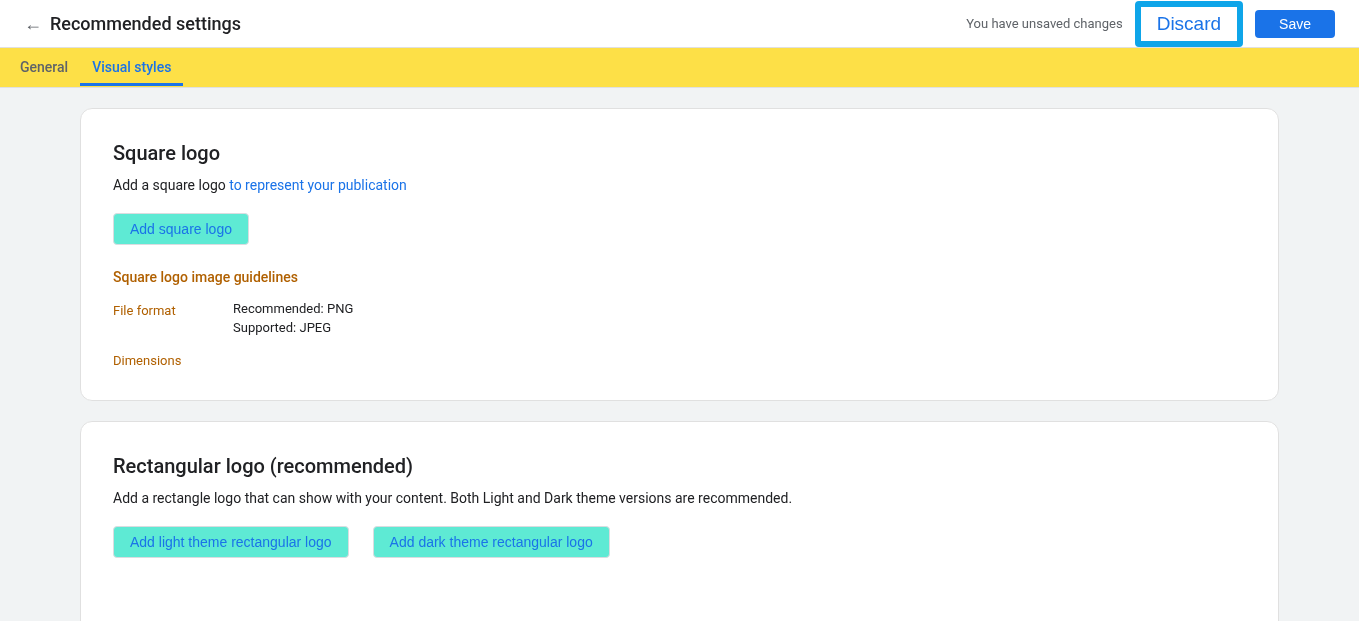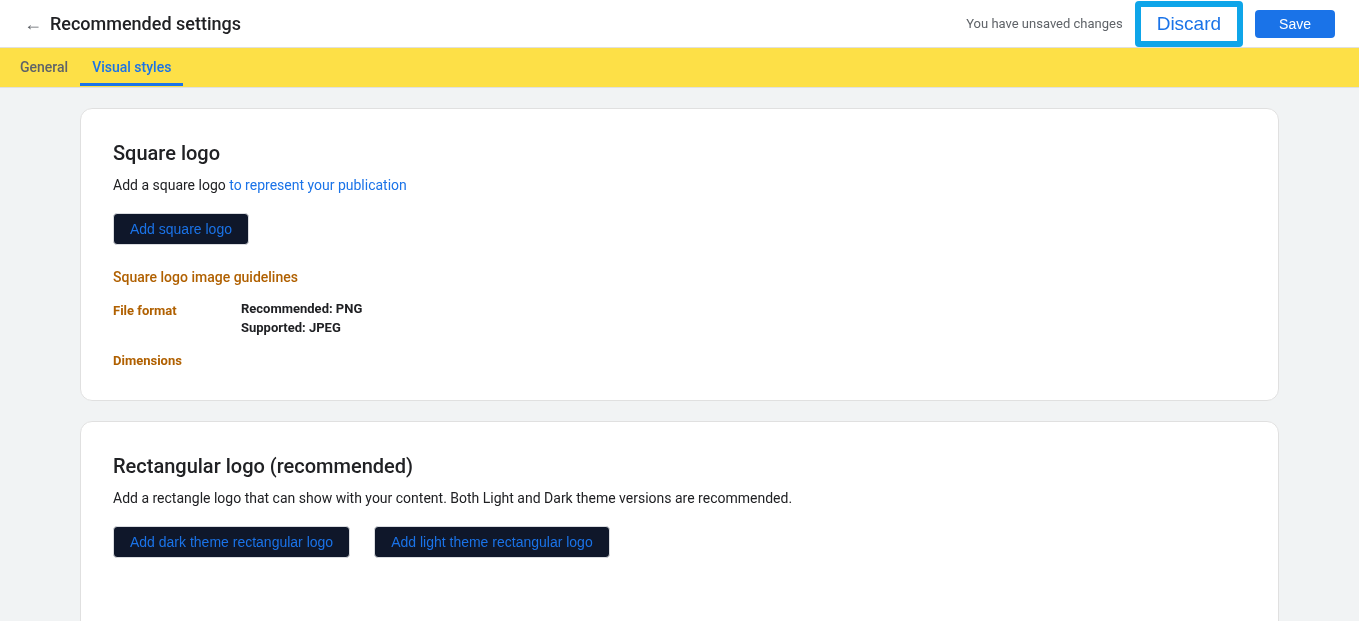--- a/index.html
+++ b/index.html
@@ -155,21 +155,21 @@
     .card-description a, .card-description span.link {
       color: #1a73e8;
       text-decoration: none;
     }
 
     .btn-outline {
       display: inline-block;
       padding: 7px 16px;
       border: 1px solid #dadce0;
       border-radius: 4px;
-      background: #0f172a;
+      background: #5eead4;
       color: #1a73e8;
       font-size: 14px;
       cursor: pointer;
       font-weight: 500;
       margin-bottom: 24px;
     }
 
     .btn-outline + .btn-outline {
       margin-left: 12px;
     }
@@ -182,22 +182,21 @@
     }
 
     .guidelines-table {
       display: flex;
       flex-direction: column;
       gap: 16px;
     }
 
     .guideline-row {
       display: flex;
-      gap: 8px;
-      font-weight: bold;
+      gap: 0;
     }
 
     .guideline-label {
       width: 120px;
       font-size: 13px;
       color: #b06000;
       flex-shrink: 0;
       padding-top: 2px;
     }
 
@@ -264,19 +263,19 @@
       <div class="guideline-row">
         <div class="guideline-label">Dimensions</div>
       </div>
     </div>
   </div>
 
   <div class="card">
     <div class="card-title">Rectangular logo (recommended)</div>
     <div class="card-description">Add a rectangle logo that can show with your content. Both Light and Dark theme versions are recommended.</div>
     <div class="buttons-row">
+      <button class="btn-outline">Add light theme rectangular logo</button>
       <button class="btn-outline">Add dark theme rectangular logo</button>
-      <button class="btn-outline">Add light theme rectangular logo</button>
     </div>
 
   </div>
 
 </div>
 
 </body></html>

